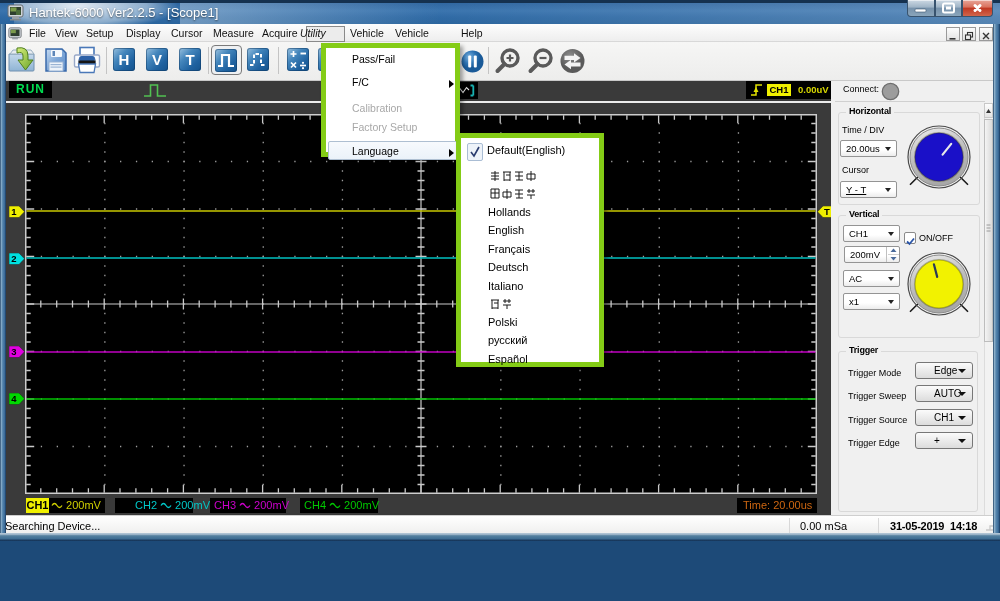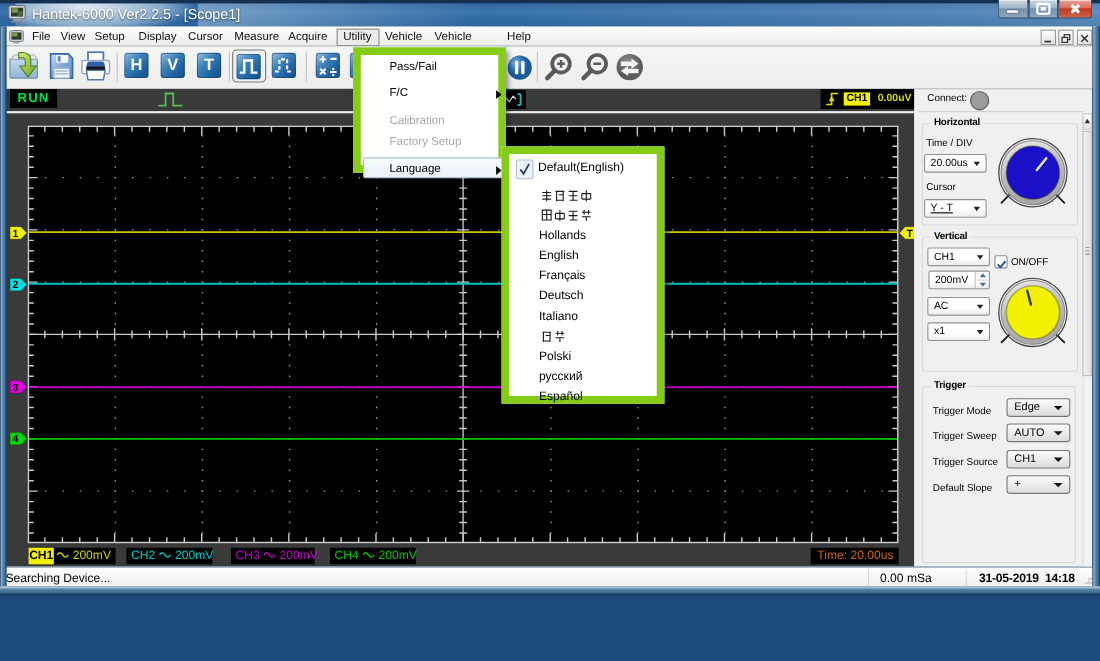--- a/index.html
+++ b/index.html
@@ -40,31 +40,31 @@
 
 #rpanel { left:831px; top:81px; width:162px; height:434px; background:#f0f0f0; }
 .gbox { left:7px; width:142px; border:1px solid #d9d9d9; border-radius:3px; }
 .glabel { left:15px; font-size:9px; font-weight:bold; letter-spacing:-0.2px; color:#000; background:#f0f0f0; padding:0 3px; }
 .plabel { font-size:9px; color:#000; }
 .combo { left:11px; width:57px; height:17px; background:linear-gradient(to bottom,#ffffff 60%,#ececec); border:1px solid #949494; border-radius:2px;
   font-size:9.5px; line-height:16px; padding-left:5px; color:#000; }
 .combo .arr { position:absolute; right:5px; top:6px; width:0; height:0;
   border-left:3.5px solid transparent; border-right:3.5px solid transparent; border-top:4px solid #222; }
 .tcombo { left:84px; width:58px; height:17px; border:1px solid #777; border-radius:3px;
-  background:linear-gradient(to bottom,#fbfbfb,#dcdcdc); font-size:10px; line-height:16px; padding-left:6px; color:#000; }
+  background:linear-gradient(to bottom,#fbfbfb,#dcdcdc); font-size:10px; line-height:16px; padding-left:18px; color:#000; }
 .tcombo .arr { position:absolute; right:6px; top:6px; width:0; height:0;
   border-left:4px solid transparent; border-right:4px solid transparent; border-top:4.5px solid #111; }
 
 #statusbar { left:3px; top:515px; width:994px; height:18px;
   background:linear-gradient(to bottom,#ffffff,#f0f0ef); border-top:1px solid #cfcfcf;
   font-size:11px; color:#000; }
 
 .wb { background:linear-gradient(to right,#173a5e 0%,#8db0ca 20%,#5585ad 45%,#3d6d9a 75%,#16365c 100%); }
 
-.menu { background:#fff; border:7px solid #84cc16; box-shadow:3px 3px 4px rgba(0,0,0,.35);text-decoration:underline; }
+.menu { background:#fff; border:5px solid #84cc16; box-shadow:3px 3px 4px rgba(0,0,0,.35);text-decoration:underline; }
 .menu .mi { position:absolute; left:26px; font-size:10.5px; color:#000; white-space:nowrap; }
 .menu .dis { color:#a8a8a8; }
 #submenu .mi { font-size:11px; }
 .subarr { position:absolute; width:0; height:0; border-top:4px solid transparent;
   border-bottom:4px solid transparent; border-left:5px solid #000; }
 </style>
 </head>
 <body>
 
 <div class="abs" id="titlebar">
@@ -101,21 +101,21 @@
   <rect x="5" y="13" width="7" height="2" fill="#9aa0a6"></rect>
 </svg>
 <div class="abs mitem" style="left:29px;">File</div>
 <div class="abs mitem" style="left:55px;">View</div>
 <div class="abs mitem" style="left:86px;">Setup</div>
 <div class="abs mitem" style="left:126px;">Display</div>
 <div class="abs mitem" style="left:171px;">Cursor</div>
 <div class="abs mitem" style="left:213px;">Measure</div>
 <div class="abs mitem" style="left:262px;">Acquire</div>
 <div class="abs" style="left:306px;top:25.5px;width:39px;height:16px;border:1px solid #8a8a8a;background:#ececec;"></div>
-<div class="abs mitem" style="left:312px;">Utility</div>
+<div class="abs mitem" style="left:300px;font-style:italic;">Utility</div>
 <div class="abs mitem" style="left:350px;">Vehicle</div>
 <div class="abs mitem" style="left:395px;">Vehicle</div>
 <div class="abs mitem" style="left:461px;">Help</div>
 <div class="abs" style="left:946px;top:27px;width:14px;height:14px;border:1px solid #9a9a9a;background:linear-gradient(to bottom,#fcfcfc,#e2e2e2);"><svg width="12" height="12">
       <rect x="2.5" y="8" width="6" height="1.6" fill="#333"></rect>
     </svg></div>
 <div class="abs" style="left:962px;top:27px;width:14px;height:14px;border:1px solid #9a9a9a;background:linear-gradient(to bottom,#fcfcfc,#e2e2e2);"><svg width="12" height="12">
       <rect x="4.5" y="2.5" width="5" height="4.5" fill="none" stroke="#333" stroke-width="1.1"></rect>
       <rect x="2.5" y="5" width="5" height="4.5" fill="#eee" stroke="#333" stroke-width="1.1"></rect>
     </svg></div>
@@ -268,21 +268,21 @@
       <text x="5" y="9" font-size="9.5" font-weight="bold" fill="#000" text-anchor="middle" font-family="Liberation Sans">4</text>
     </svg>
     <svg class="abs" style="left:811px;top:125px;" width="16" height="12">
       <polygon points="16,0 6,0 0.5,5.75 6,11.5 16,11.5" fill="#f0f000" stroke="#222" stroke-width=".5"></polygon>
       <text x="10" y="9" font-size="9.5" font-weight="bold" fill="#000" text-anchor="middle" font-family="Liberation Sans">T</text>
     </svg>
   <div class="abs badge" style="left:20px;width:23px;background:#f0f000;color:#000;font-weight:bold;text-align:center;">CH1</div>
   <div class="abs badge" style="left:43px;width:56px;color:#d0d000;padding-left:2px;"><svg width="12" height="9" style="vertical-align:-1px;">
         <path d="M1 4.5 Q3.5 0.5 6 4.5 T11 4.5" fill="none" stroke="#d0d000" stroke-width="1.3"></path>
       </svg> 200mV</div>
-  <div class="abs badge" style="left:109px;width:78px;color:#00c8c8;padding-left:4px;">CH2 <svg width="12" height="9" style="vertical-align:-1px;">
+  <div class="abs badge" style="left:109px;width:78px;color:#00c8c8;padding-left:20px;">CH2 <svg width="12" height="9" style="vertical-align:-1px;">
         <path d="M1 4.5 Q3.5 0.5 6 4.5 T11 4.5" fill="none" stroke="#00c8c8" stroke-width="1.3"></path>
       </svg> 200mV</div>
   <div class="abs badge" style="left:204px;width:76px;color:#cc00cc;padding-left:4px;">CH3 <svg width="12" height="9" style="vertical-align:-1px;">
         <path d="M1 4.5 Q3.5 0.5 6 4.5 T11 4.5" fill="none" stroke="#cc00cc" stroke-width="1.3"></path>
       </svg> 200mV</div>
   <div class="abs badge" style="left:294px;width:78px;color:#00c800;padding-left:4px;">CH4 <svg width="12" height="9" style="vertical-align:-1px;">
         <path d="M1 4.5 Q3.5 0.5 6 4.5 T11 4.5" fill="none" stroke="#00c800" stroke-width="1.3"></path>
       </svg> 200mV</div>
   <div class="abs badge" style="left:731px;width:80px;color:#cc6611;padding-left:6px;">Time: 20.00us</div>
 </div>
@@ -348,21 +348,21 @@
     </svg>
 
   <div class="abs gbox" style="top:270px;height:161px;width:140px;"></div>
   <div class="abs glabel" style="top:264px;">Trigger</div>
   <div class="abs plabel" style="left:17px;top:287px;">Trigger Mode</div>
   <div class="abs tcombo" style="top:281px;">Edge<span class="arr"></span></div>
   <div class="abs plabel" style="left:17px;top:310px;">Trigger Sweep</div>
   <div class="abs tcombo" style="top:304px;">AUTO<span class="arr"></span></div>
   <div class="abs plabel" style="left:17px;top:334px;">Trigger Source</div>
   <div class="abs tcombo" style="top:328px;">CH1<span class="arr"></span></div>
-  <div class="abs plabel" style="left:17px;top:357px;">Default Slope</div>
+  <div class="abs plabel" style="left:17px;top:357px;">Trigger Edge</div>
   <div class="abs tcombo" style="top:351px;">+<span class="arr"></span></div>
 
   <div class="abs" style="left:153px;top:22px;width:9px;height:412px;background:#f2f2f2;border-left:1px solid #dcdcdc;"></div>
   <div class="abs" style="left:153px;top:22px;width:9px;height:15px;background:linear-gradient(to bottom,#fdfdfd,#e4e4e4);border:1px solid #c8c8c8;">
     <svg width="7" height="13">
         <path d="M3.5 4 L6 8 L1 8 Z" fill="#333"></path>
       </svg></div>
   <div class="abs" style="left:153px;top:38px;width:9px;height:223px;background:linear-gradient(to right,#f4f4f4,#dadada);border:1px solid #bdbdbd;">
     <svg width="7" height="223">
         <path d="M1.5 105 h4 M1.5 108 h4 M1.5 111 h4" stroke="#9a9a9a" stroke-width="1"></path>

